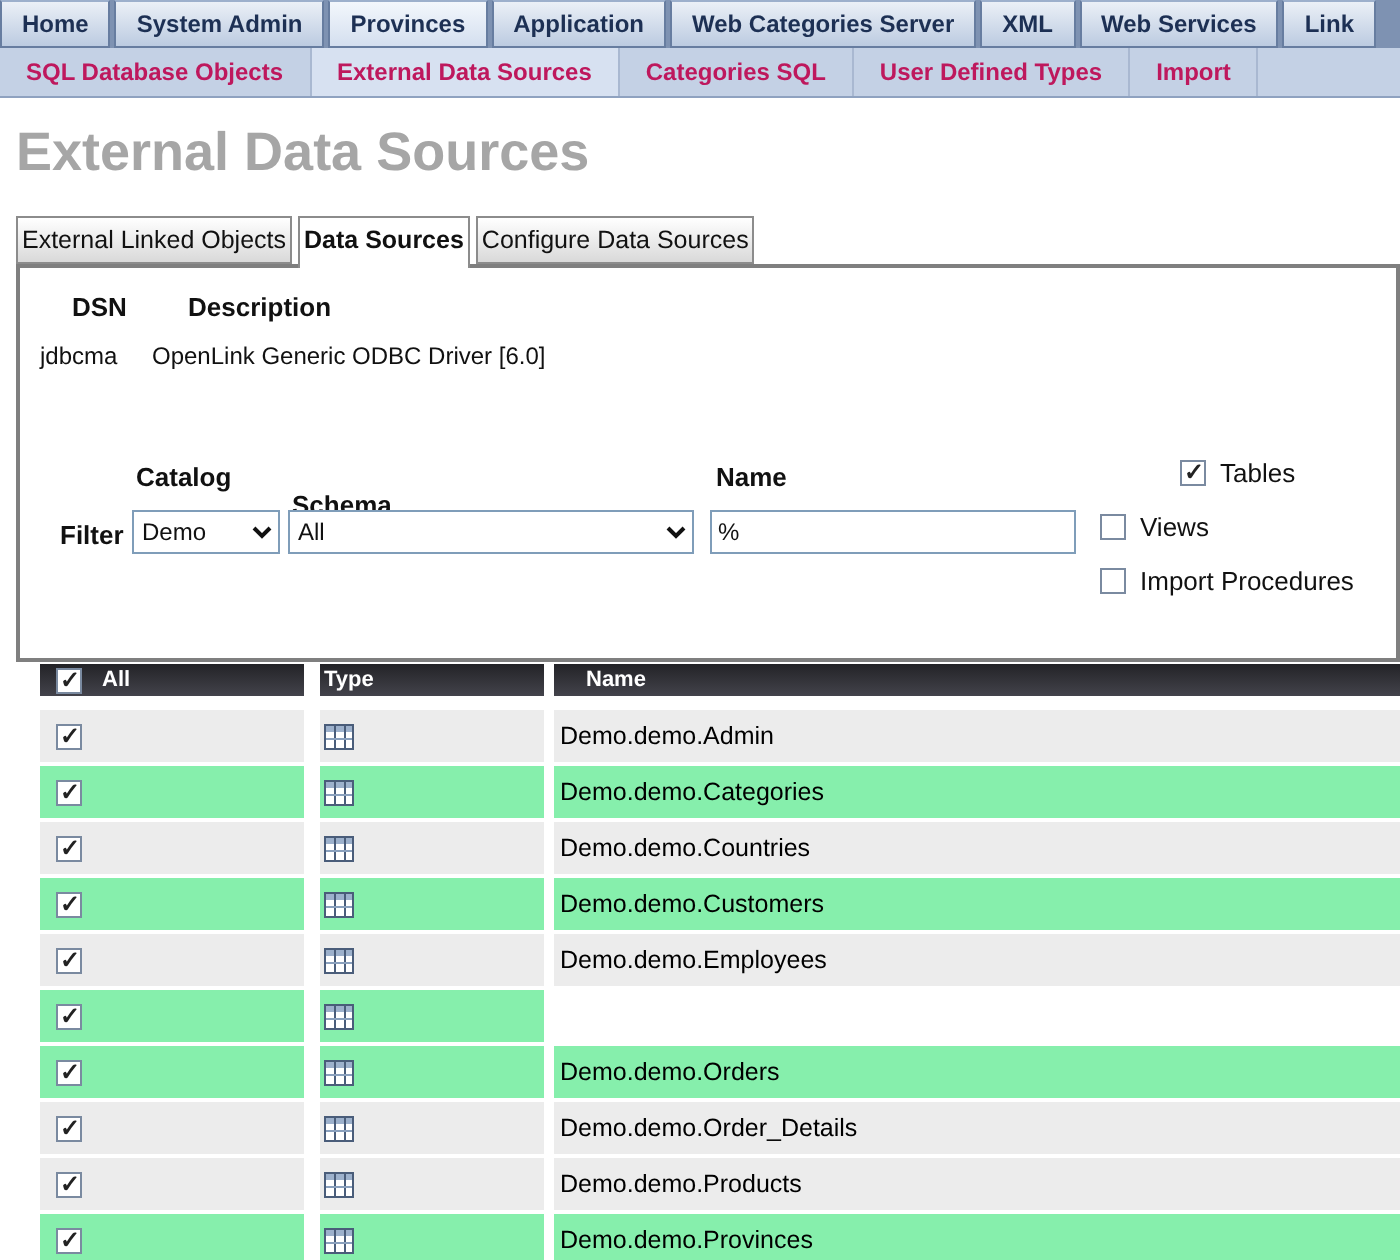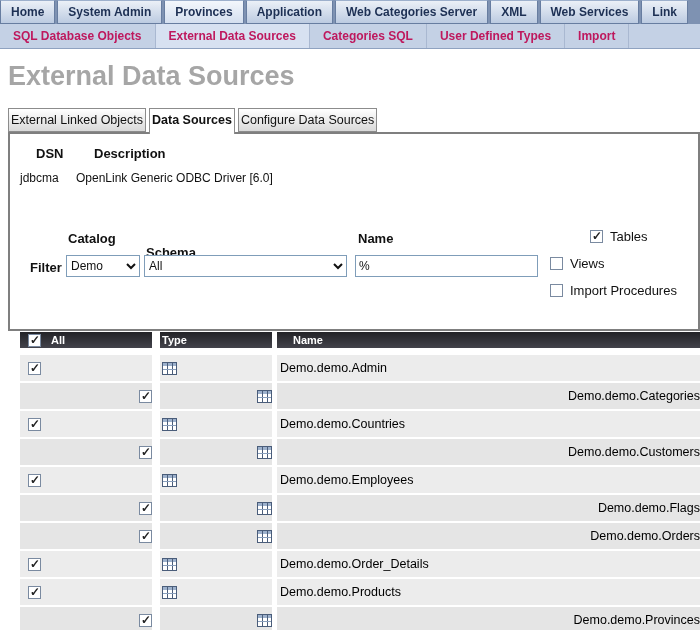--- a/index.html
+++ b/index.html
@@ -87,21 +87,21 @@
   .c1 { width:132px; padding-left:8px; display:flex; align-items:center; }
   .gap { width:8px; }
   .c2 { width:112px; padding-left:2px; display:flex; align-items:center; }
   .gap2 { width:5px; }
   .c3 { flex:1; padding-left:3px; display:flex; align-items:center; font-size:12.5px; color:#000; }
   .thead .c3 { padding-left:16px; font-size:11px; }
   .thead .all-label { margin-left:10px; }
   .trow { display:flex; height:26px; margin-top:2px; }
   .trow.first { margin-top:7px; }
   .trow .c1, .trow .c2, .trow .c3 { background:#ececec; }
-  .trow.alt .c1, .trow.alt .c2, .trow.alt .c3 { background:#e5e5e5;justify-content:flex-end; }
+  .trow.alt .c1, .trow.alt .c2, .trow.alt .c3 { background:#86efac; }
   .ticon { display:block; }
 </style>
 </head>
 <body>
 
 <div class="nav1">
   <div class="tab1">Home</div>
   <div class="tab1">System Admin</div>
   <div class="tab1 active">Provinces</div>
   <div class="tab1">Application</div>
@@ -284,23 +284,20 @@
     <div class="c2">
       <svg class="ticon" width="15" height="13" viewBox="0 0 15 13">
           <rect x="0.5" y="0.5" width="14" height="12" fill="#ffffff" stroke="#4a5d7a"></rect>
           <rect x="1" y="1" width="13" height="3" fill="#9db1cc"></rect>
           <line x1="5.5" y1="1" x2="5.5" y2="12" stroke="#4a5d7a"></line>
           <line x1="10.5" y1="1" x2="10.5" y2="12" stroke="#4a5d7a"></line>
           <line x1="1" y1="7.5" x2="14" y2="7.5" stroke="#8aa0bd"></line>
         </svg>
     </div>
     <div class="gap2"></div>
-    <div class="c3">
-        <span>Demo.demo.Flags</span>
-      </div>
   </div>
 
   <div class="trow alt">
     <div class="c1">
         <span class="cb checked"></span>
       </div>
     <div class="gap"></div>
     <div class="c2">
       <svg class="ticon" width="15" height="13" viewBox="0 0 15 13">
           <rect x="0.5" y="0.5" width="14" height="12" fill="#ffffff" stroke="#4a5d7a"></rect>

